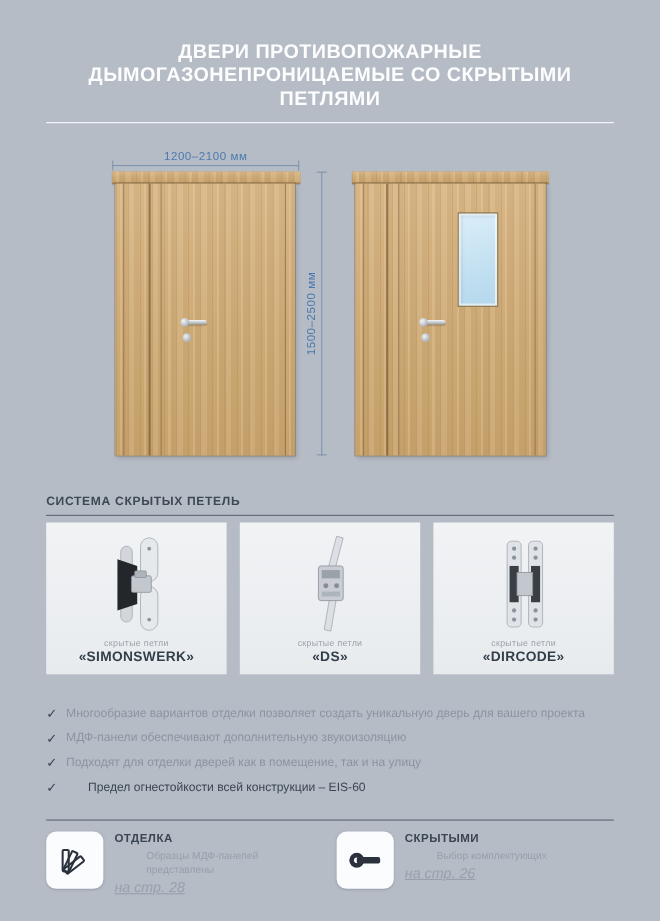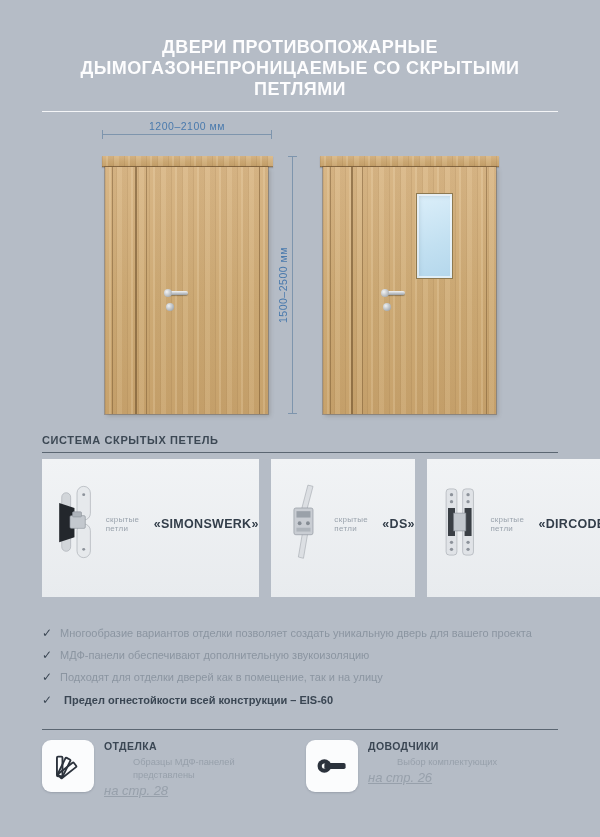--- a/index.html
+++ b/index.html
@@ -33,52 +33,52 @@
   .groove { position:absolute; top:0; bottom:0; width:1px; background:rgba(100,70,35,.4); }
   .handle { position:absolute; z-index:3; }
   .lever { width:23px; height:4px; border-radius:2px; background:linear-gradient(180deg,#f4f5f6,#9aa0a6); box-shadow:0 1px 1px rgba(60,50,35,.4); }
   .spindle { position:absolute; left:-1px; top:-2px; width:8px; height:8px; border-radius:50%; background:radial-gradient(circle at 35% 35%,#f3f4f5,#92989e); }
   .knob { position:absolute; left:1px; top:12px; width:8px; height:8px; border-radius:50%; background:radial-gradient(circle at 35% 35%,#eef0f1,#8d939a); }
   .glass { position:absolute; left:93px; top:26px; width:37px; height:86px;
     background:linear-gradient(160deg,#dceffa 0%,#c2e0f1 60%,#b4d7ec 100%);
     border:1px solid #8e7950; box-shadow:inset 0 0 0 2px rgba(255,255,255,.6), inset 2px 2px 4px rgba(90,110,130,.25); }
 
   
-  .dim-h { position:absolute; left:102px; top:8px; width:170px; text-align:center; }
+  .dim-h { position:absolute; left:102px; top:24px; width:170px; text-align:center; }
   .dim-h .lbl { font-size:10.5px; color:#4a7aad; letter-spacing:.5px; }
   .dim-h .line { position:relative; margin-top:2px; height:1px; background:#7e95ad; }
   .dim-h .line::before, .dim-h .line::after { content:""; position:absolute; top:-4px; width:1px; height:9px; background:#7e95ad; }
   .dim-h .line::before { left:0; } .dim-h .line::after { right:0; }
   .dim-v { position:absolute; left:292px; top:44px; height:258px; width:1px; background:#7e95ad; }
   .dim-v::before, .dim-v::after { content:""; position:absolute; left:-4px; width:9px; height:1px; background:#7e95ad; }
   .dim-v::before { top:0; } .dim-v::after { bottom:0; }
   .dim-v .lblv { position:absolute; right:4px; top:0; height:258px; display:flex; align-items:center; justify-content:center;
     writing-mode:vertical-rl; transform:rotate(180deg); font-size:10.5px; color:#4a7aad; letter-spacing:.5px; white-space:nowrap; }
 
   
   .section { margin:0 42px; }
   .sec-title { font-size:11px; font-weight:bold; color:#3c4854; letter-spacing:.6px; }
   .rule { height:1px; background:#5b6672; margin-top:6px; }
 
   
-  .hinges { margin-top:10px; }
+  .hinges { margin-top:26px; }
   .cards { display:flex; gap:12px; margin-top:6px; }
   .card { flex:1; height:138px; background:linear-gradient(180deg,#f1f3f5 0%,#e8ebee 100%);
-    display:flex; flex-direction:row; align-items:center; justify-content:flex-end; padding-bottom:9px; }
+    display:flex; flex-direction:column; align-items:center; justify-content:flex-end; padding-bottom:9px; }
   .card svg { margin-bottom:4px; }
   .hinge-cap { font-size:8px; color:#9aa3ad; letter-spacing:.3px; }
   .hinge-name { font-size:12.5px; font-weight:bold; color:#333e4a; margin-top:1px; letter-spacing:.3px; }
 
   
   .mdf { margin-top:30px; }
   .mdf-title { font-size:12.8px; font-weight:bold; color:#3a4653; }
   .mdf ul { list-style:none; margin-top:12px; }
   .mdf li { display:flex; align-items:flex-start; font-size:11px; color:#8b95a1; margin-bottom:9px; line-height:1.2; }
   .check { color:#3a4653; font-weight:bold; font-size:12px; margin-right:8px; line-height:1; }
-  .li-bold { color:#3a4653; font-weight:bold; margin-left:4px; }
+  .li-bold { color:#3a4653; font-weight:normal; margin-left:20px; }
 
   
   .extras { margin-top:22px; }
   .extra-row { display:flex; gap:12px; margin-top:10px; }
   .extra { flex:1; display:flex; gap:10px; }
   .tile { width:52px; height:52px; flex:0 0 52px; background:#fbfcfd; border-radius:9px;
     box-shadow:0 1px 2px rgba(70,80,95,.25); display:flex; align-items:center; justify-content:center; }
   .etitle { font-size:10.5px; font-weight:bold; color:#3a4653; letter-spacing:.4px; margin-bottom:4px; }
   .eline { font-size:9.3px; color:#97a0ab; line-height:1.4;margin-left:29px; }
   .enote { font-size:13px; color:#97a0ab; font-style:italic; line-height:1.4;text-decoration:underline; }
@@ -233,21 +233,21 @@
       </div>
       <div class="extra">
         <div class="tile">
           <svg width="34" height="34" viewBox="0 0 40 40">
             <circle cx="11" cy="20" r="8" fill="#2b323c"></circle>
             <circle cx="11" cy="20" r="3" fill="#fbfcfd"></circle>
             <rect x="11" y="16.6" width="25" height="6.8" rx="2" fill="#2b323c"></rect>
           </svg>
         </div>
         <div class="etext">
-          <div class="etitle">ДОВОДЧИКИ</div>
+          <div class="etitle">СКРЫТЫМИ</div>
           <div class="eline">Выбор комплектующих</div>
           <div class="enote">на стр. 26</div>
         </div>
       </div>
     </div>
   </div>
 
 
 </div>
 

